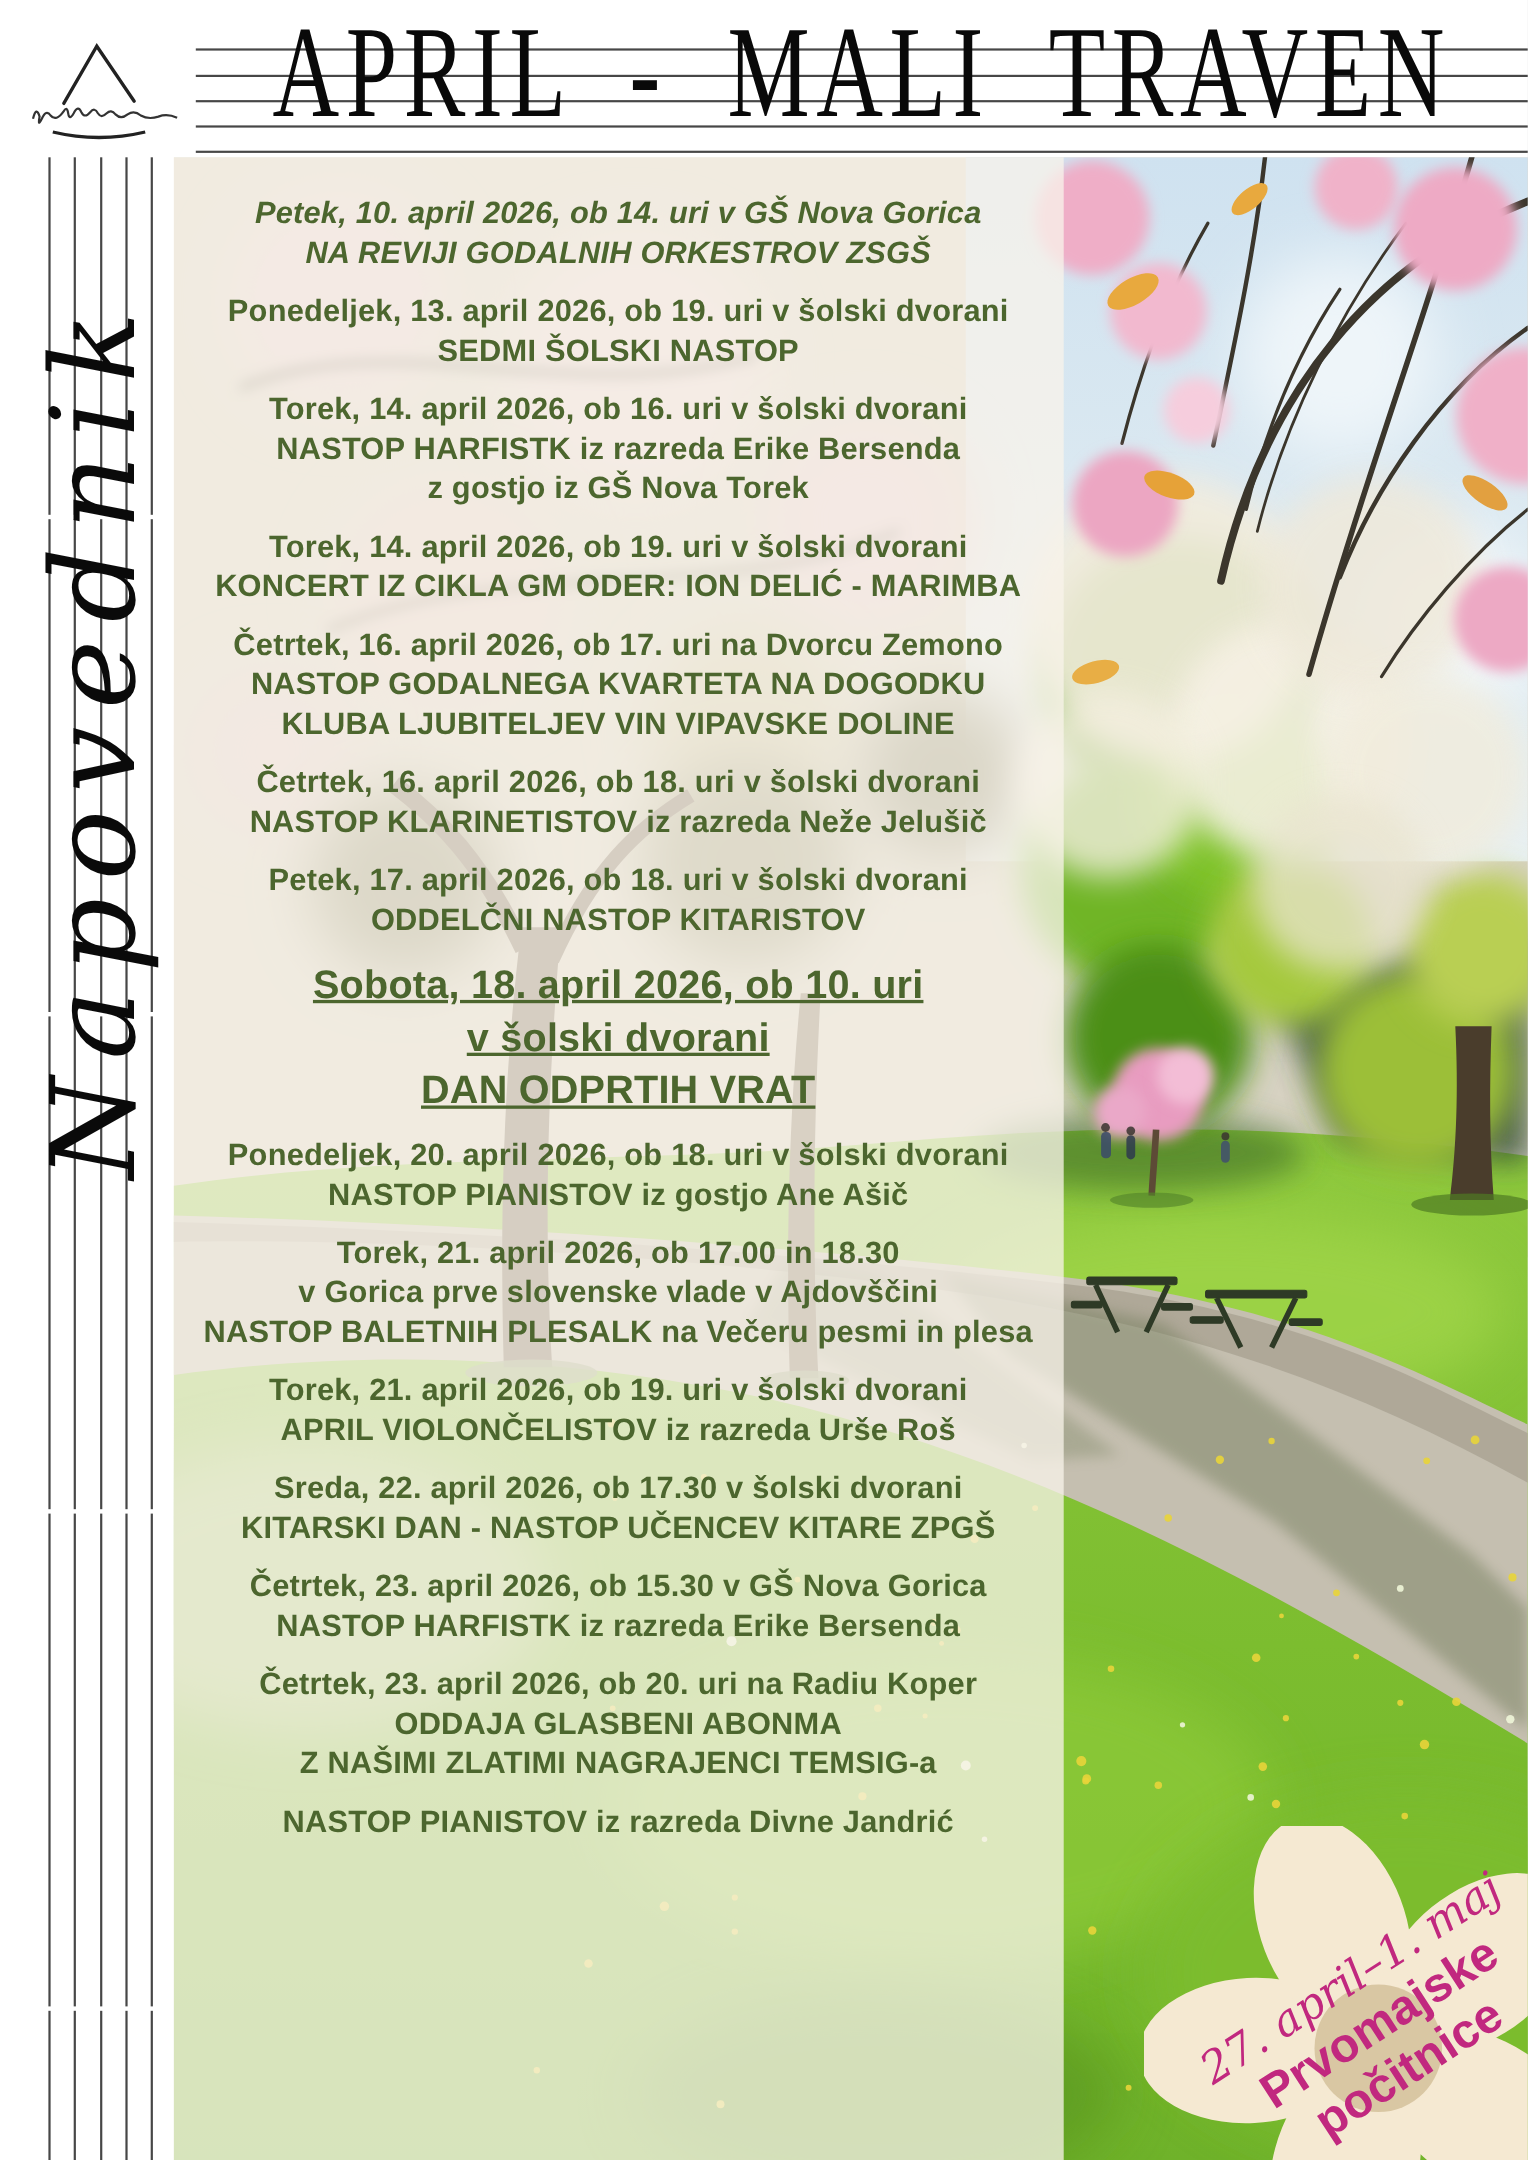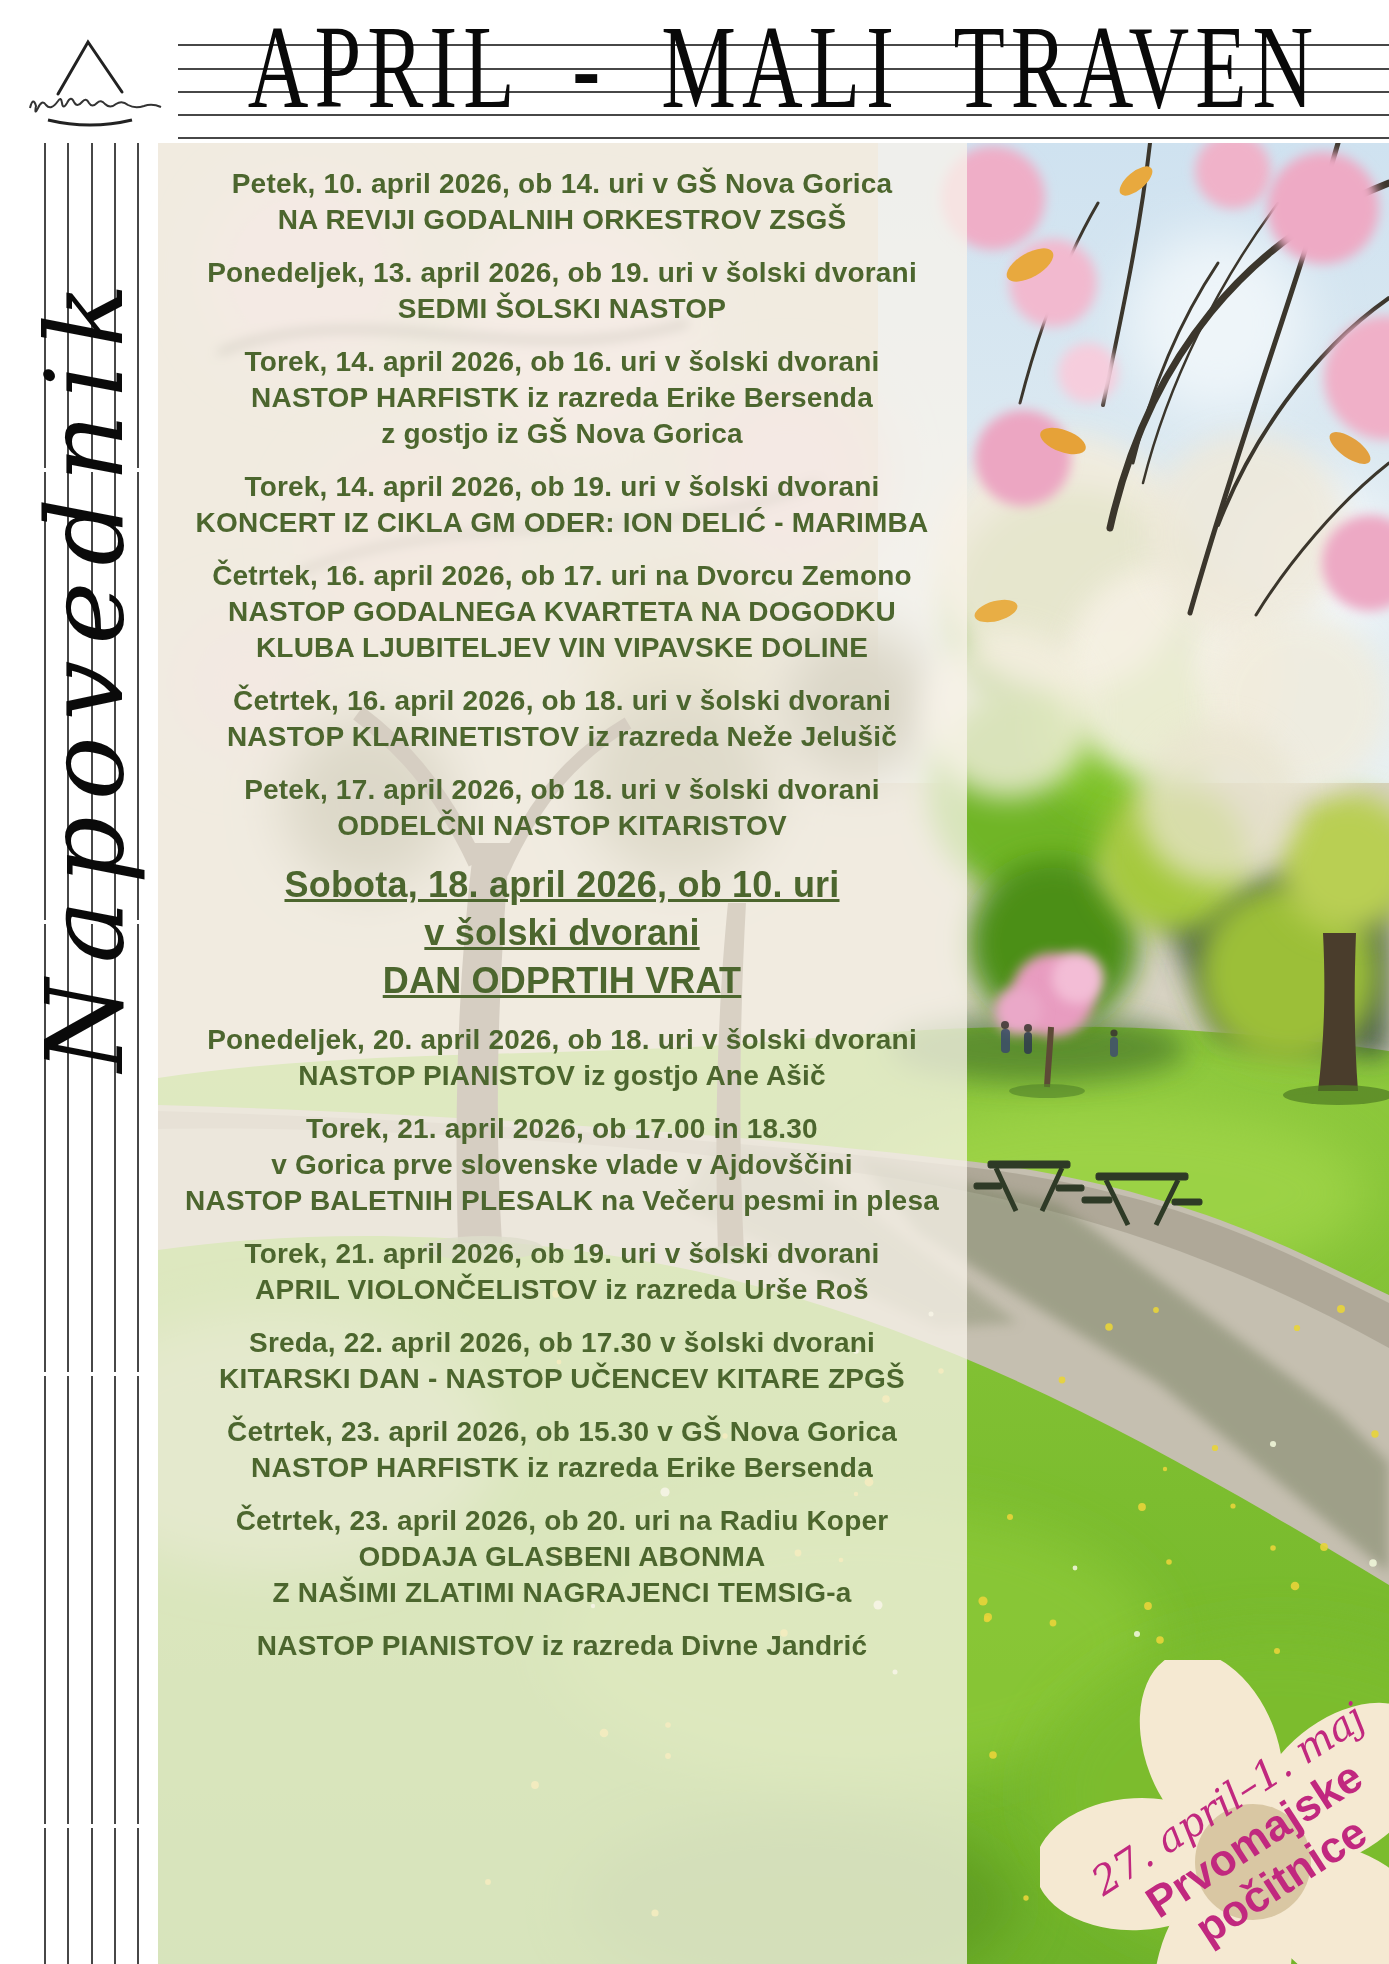--- a/index.html
+++ b/index.html
@@ -31,21 +31,21 @@
   
   .photo{position:absolute;left:158px;top:143px;width:1231px;height:1821px;}
   
   .overlay{position:absolute;left:158px;top:143px;width:809px;height:1821px;
     background:#f8f3ea;opacity:.76;}
   .events{
     position:absolute;left:144px;top:162px;width:836px;
     text-align:center;color:var(--event-text,#4c662e);font-weight:bold;
   }
   .event{margin-top:17px;}
-  .event:first-child{margin-top:4px;}
+  .event:first-child{margin-top:14px;font-style:italic;}
   .event .line{font-size:28px;line-height:36px;white-space:nowrap;letter-spacing:.2px;}
   .event.featured .line{font-size:36px;line-height:48px;text-decoration:underline;}
   
   .flower{position:absolute;left:1040px;top:1660px;}
   .flower-text{
     position:absolute;left:1075px;top:1769px;width:360px;text-align:center;
     transform:rotate(-33deg);color:var(--flower-text,#c1287f);line-height:1.12;
   }
   .flower-text .ft1{font-family:"DejaVu Serif",serif;font-style:italic;font-size:40px;}
   .flower-text .ft2,.flower-text .ft3{font-family:"Liberation Sans",sans-serif;font-weight:bold;font-size:44px;}
@@ -296,21 +296,21 @@
         <div class="line">Petek, 10. april 2026, ob 14. uri v GŠ Nova Gorica</div>
         <div class="line">NA REVIJI GODALNIH ORKESTROV ZSGŠ</div>
       </div>
       <div class="event">
         <div class="line">Ponedeljek, 13. april 2026, ob 19. uri v šolski dvorani</div>
         <div class="line">SEDMI ŠOLSKI NASTOP</div>
       </div>
       <div class="event">
         <div class="line">Torek, 14. april 2026, ob 16. uri v šolski dvorani</div>
         <div class="line">NASTOP HARFISTK iz razreda Erike Bersenda</div>
-        <div class="line">z gostjo iz GŠ Nova Gorica</div>
+        <div class="line">z gostjo iz GŠ Nova Torek</div>
       </div>
       <div class="event">
         <div class="line">Torek, 14. april 2026, ob 19. uri v šolski dvorani</div>
         <div class="line">KONCERT IZ CIKLA GM ODER: ION DELIĆ - MARIMBA</div>
       </div>
       <div class="event">
         <div class="line">Četrtek, 16. april 2026, ob 17. uri na Dvorcu Zemono</div>
         <div class="line">NASTOP GODALNEGA KVARTETA NA DOGODKU</div>
         <div class="line">KLUBA LJUBITELJEV VIN VIPAVSKE DOLINE</div>
       </div>

